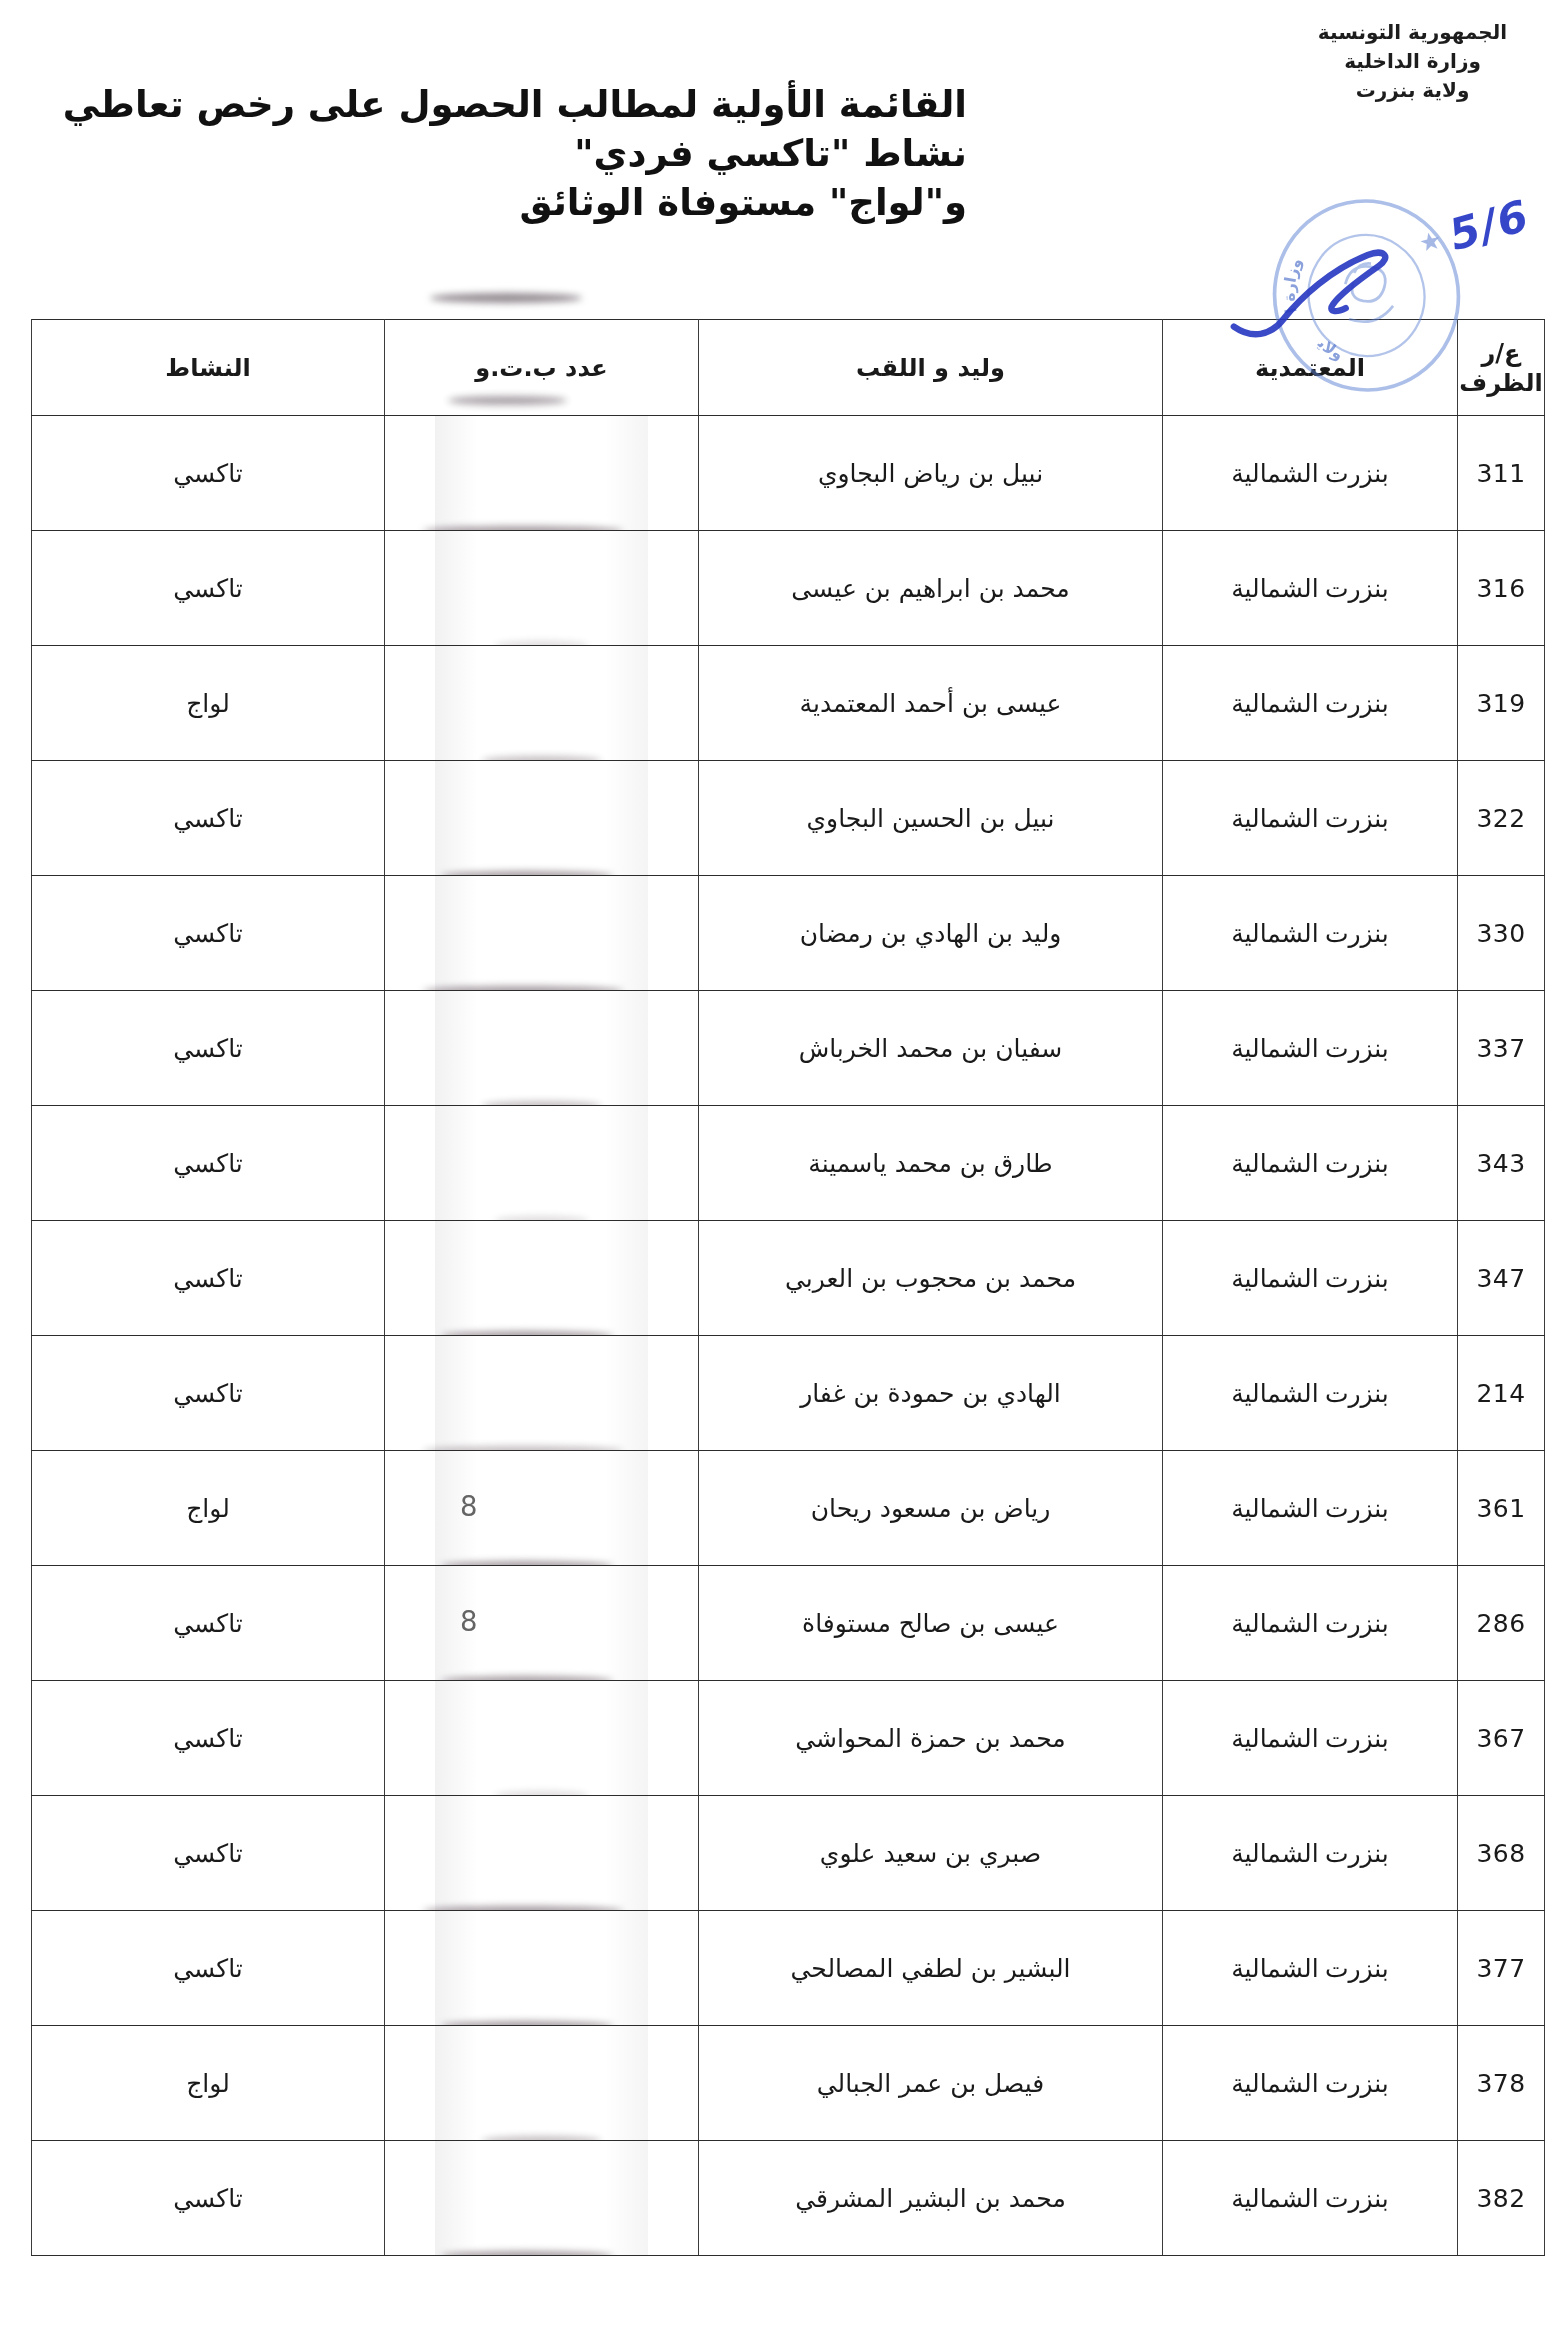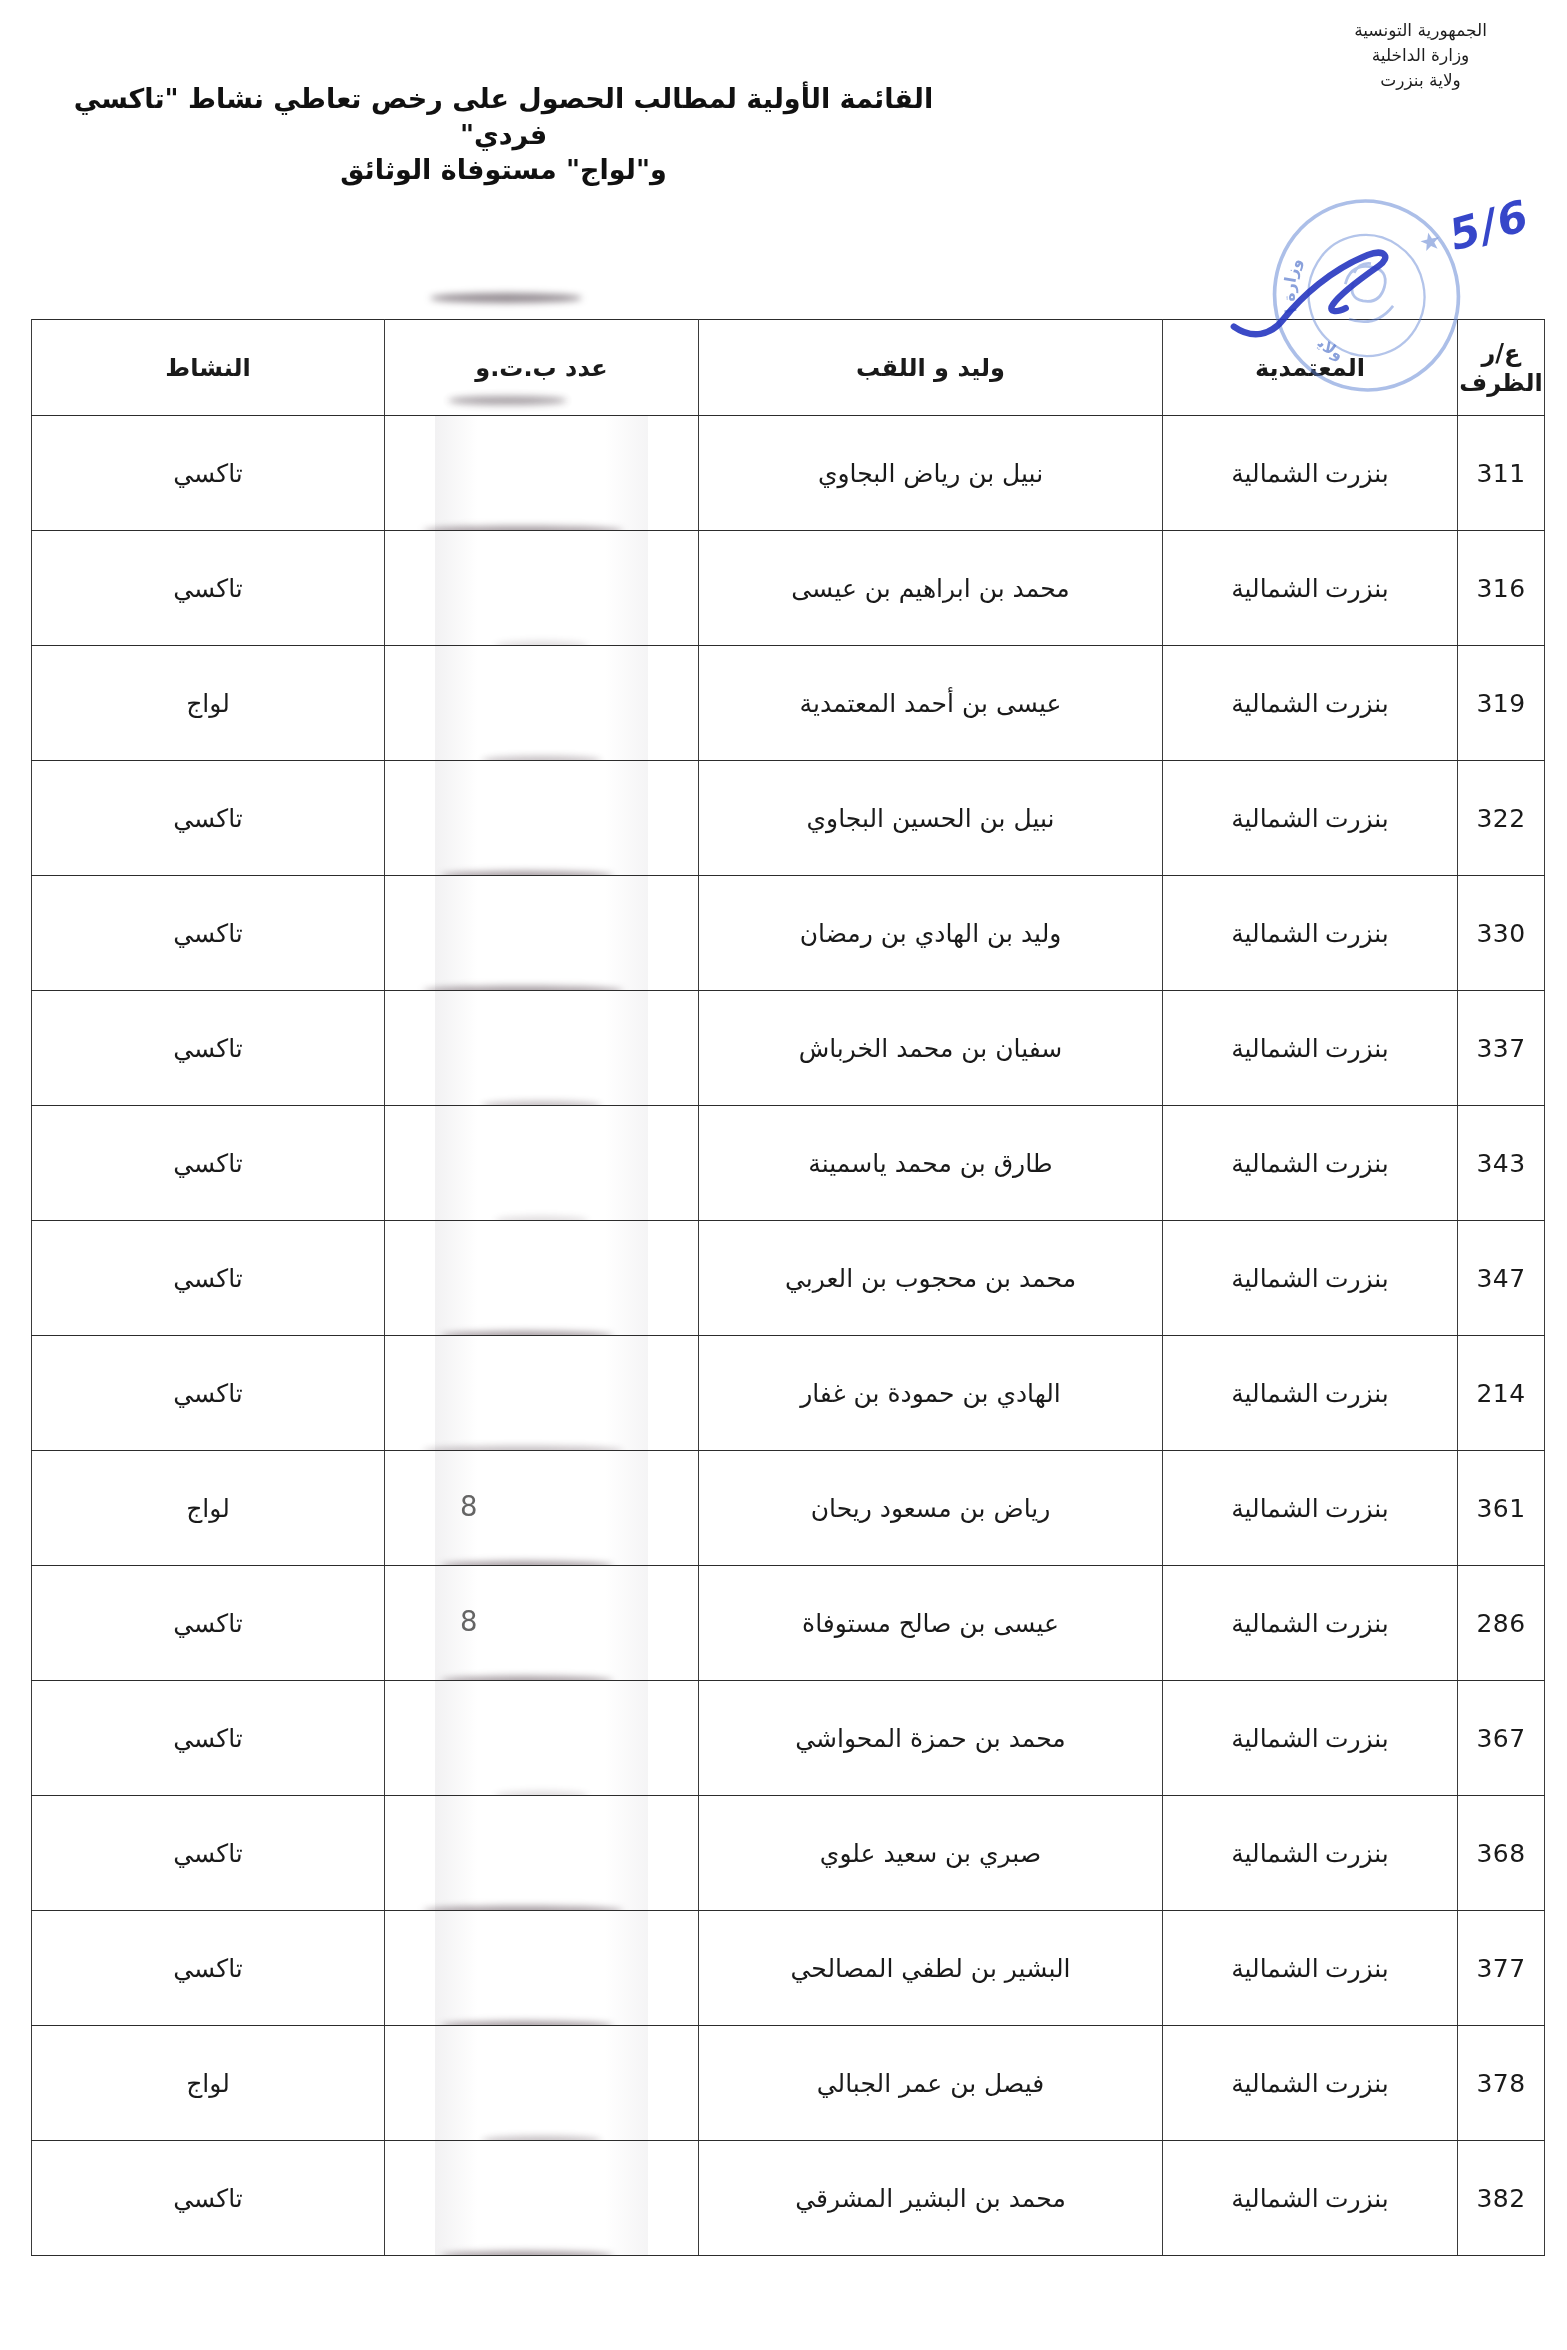--- a/index.html
+++ b/index.html
@@ -5,29 +5,29 @@
   * { margin:0; padding:0; box-sizing:border-box; }
   html,body { background:#e8e8e8; }
   body { font-family:"DejaVu Sans", sans-serif; }
   .page {
     position:relative; width:1568px; height:2351px; margin:0 auto;
     background:#ffffff; overflow:hidden; direction:rtl; color:#161616;
   }
 
   
   .letterhead {
-    position:absolute; top:18.4px; right:10px; width:275px;
-    text-align:center; font-weight:normal; font-size:17px; line-height:1.45;
+    position:absolute; top:18.4px; right:18px; width:275px;
+    text-align:center; font-weight:bold; font-size:20px; line-height:1.45;
     color:#1d1d1d;
   }
 
   
   .doc-title {
     position:absolute; top:81px; right:601px; width:927px;
-    text-align:center; font-weight:bold; font-size:27px; line-height:1.32;
+    font-weight:bold; font-size:37px; line-height:1.32;
     color:#111; letter-spacing:-0.9px;
   }
 
   
   table.data-table {
     position:absolute; top:319px; right:23px; width:1512px;
     border-collapse:collapse; table-layout:fixed;
     direction:rtl; background:transparent;
   }
   .data-table th, .data-table td {

